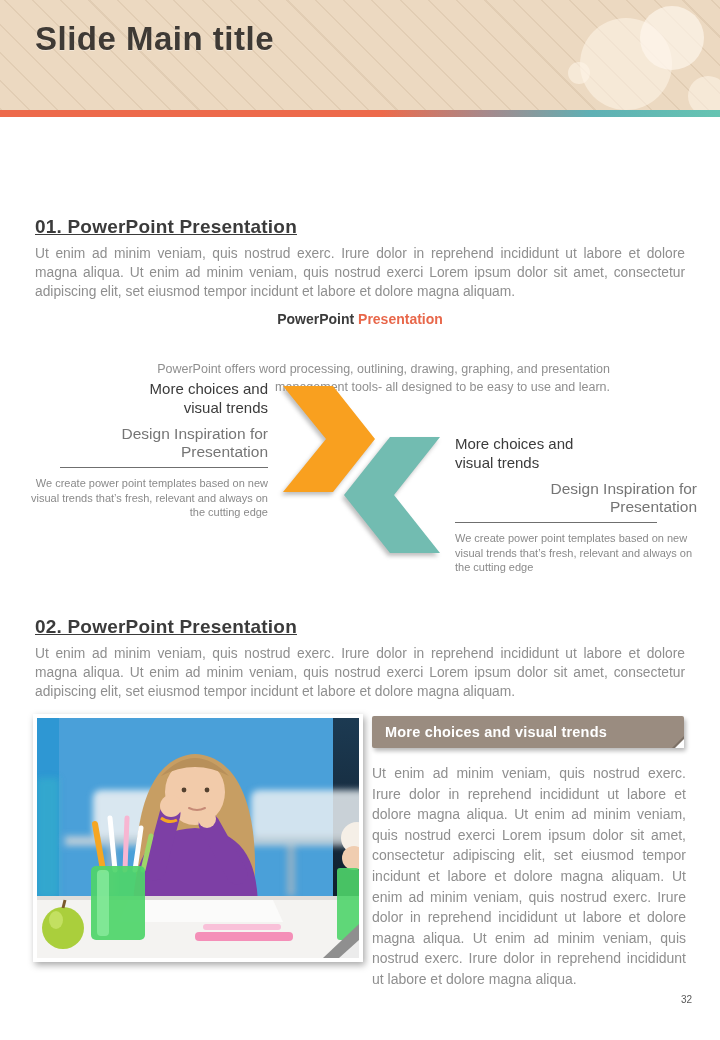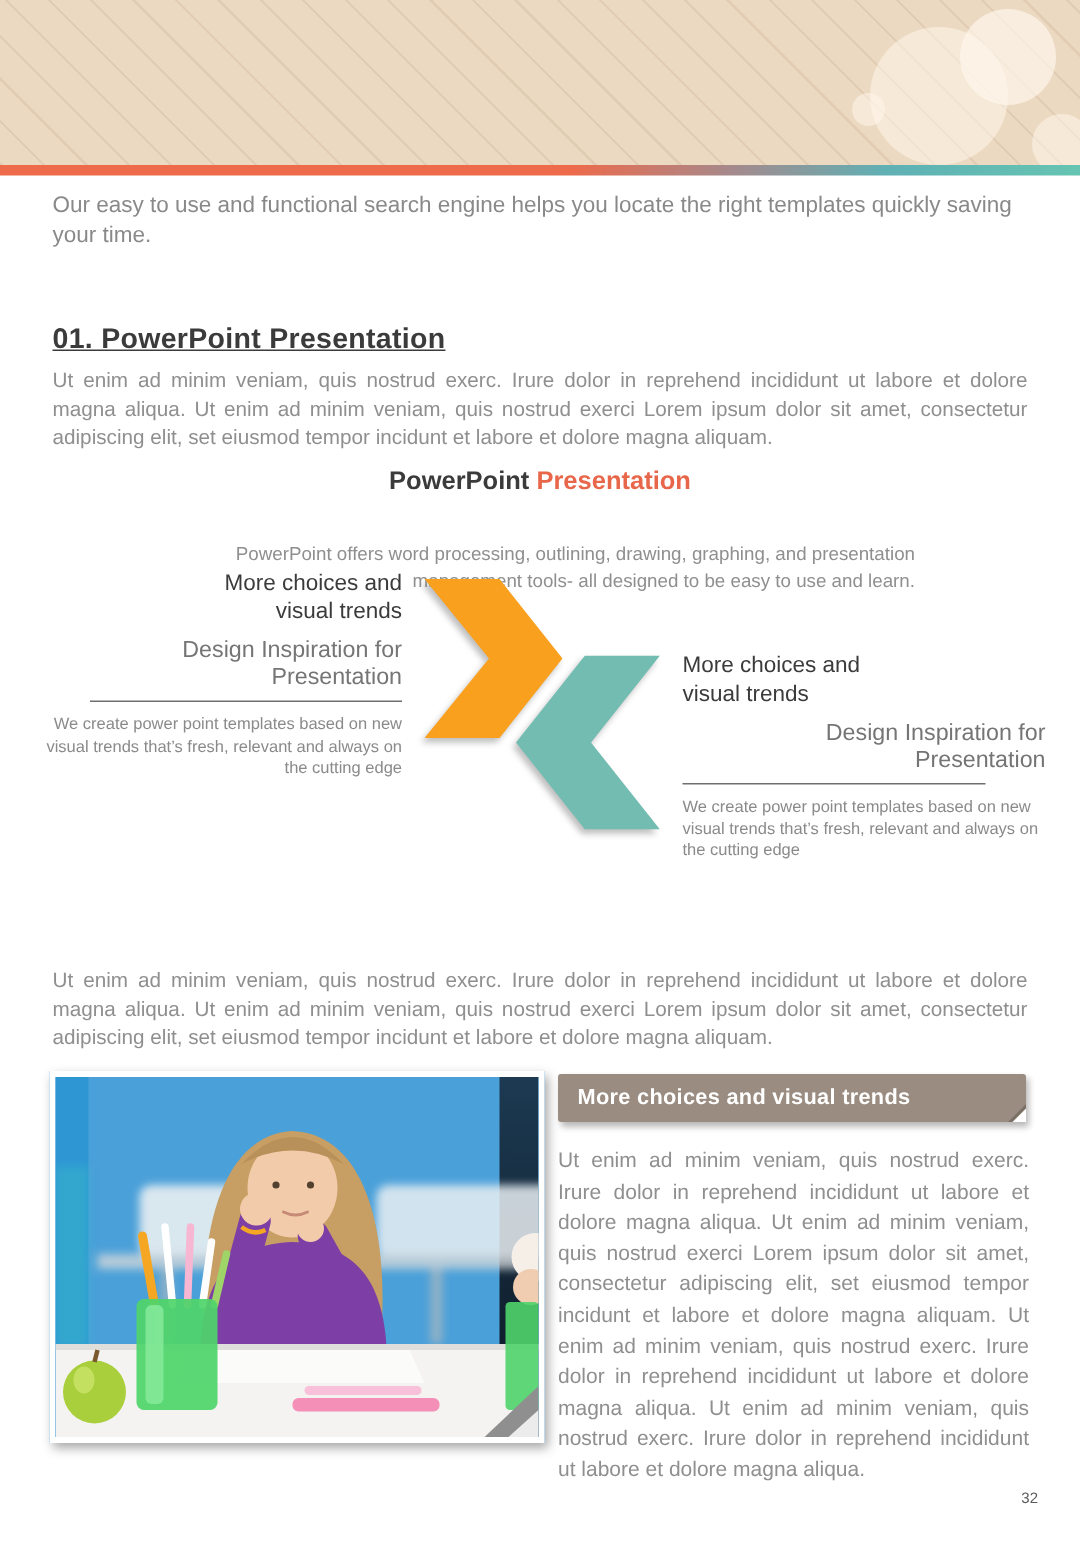--- a/index.html
+++ b/index.html
@@ -45,21 +45,21 @@
   .sec2-heading{top:616px;}
   .body-para{
     position:absolute;left:35px;width:650px;
     font-size:13.8px;line-height:19px;color:#8f8f8f;text-align:justify;
   }
   .para1{top:244px;}
   .para2{top:644px;}
   
   .feature-title{
     position:absolute;left:0;top:311px;width:720px;text-align:center;
-    font-size:17px;font-weight:bold;color:#3b3b3b;
+    font-size:14px;font-weight:bold;color:#3b3b3b;
   }
   .feature-title .accent{color:#e8674a;}
   .feature-desc{
     position:absolute;left:110px;top:332px;width:500px;text-align:right;
     font-size:12.5px;line-height:1.45;color:#8f8f8f;margin-top:28px;
   }
   
   .chevron{position:absolute;filter:drop-shadow(-2px 3px 2px rgba(110,110,110,0.45));}
   .chevron-orange{left:283px;top:386px;}
   .chevron-teal{left:344px;top:437px;}
@@ -110,24 +110,24 @@
 </head>
 <body>
 
 <div class="page">
 
   <div class="header">
     <div class="bokeh b1"></div>
     <div class="bokeh b2"></div>
     <div class="bokeh b3"></div>
     <div class="bokeh b4"></div>
+    <div class="main-title">Slide Main title</div>
   </div>
   <div class="accent-bar"></div>
 
-  <div class="intro">Our easy to use and functional search engine helps you locate the right templates quickly saving your time.</div>
 
   <div class="sec-heading sec1-heading">01. PowerPoint Presentation</div>
   <div class="body-para para1">Ut enim ad minim veniam, quis nostrud exerc. Irure dolor in reprehend incididunt ut labore et dolore magna aliqua. Ut enim ad minim veniam, quis nostrud exerci  Lorem ipsum dolor sit amet, consectetur adipiscing elit, set eiusmod tempor incidunt et labore et dolore magna aliquam.</div>
 
   <div class="feature-title"><span>PowerPoint</span> <span class="accent">Presentation</span></div>
   <div class="feature-desc">PowerPoint offers word processing, outlining, drawing, graphing, and presentation management tools- all designed to be easy to use and learn.</div>
 
   <svg class="chevron chevron-orange" width="92" height="106" viewBox="0 0 92 106">
     <polygon points="0,0 50,0 92,53 50,106 0,106 43,53" fill="#f9a01f"></polygon>
   </svg>
@@ -146,20 +146,21 @@
 
   <div class="side-block right">
     <div class="blk-heading">More choices and
 visual trends</div>
     <div class="blk-sub">Design Inspiration for
 Presentation</div>
     <hr class="blk-rule">
     <div class="blk-small">We create power point templates based on new visual trends that’s fresh, relevant and always on the cutting edge</div>
   </div>
 
+  <div class="sec-heading sec2-heading">02. PowerPoint Presentation</div>
   <div class="body-para para2">Ut enim ad minim veniam, quis nostrud exerc. Irure dolor in reprehend incididunt ut labore et dolore magna aliqua. Ut enim ad minim veniam, quis nostrud exerci  Lorem ipsum dolor sit amet, consectetur adipiscing elit, set eiusmod tempor incidunt et labore et dolore magna aliquam.</div>
 
   <div class="photo">
     <svg width="322" height="240" viewBox="0 0 322 240">
       <defs>
         <filter id="blurbg">
             <feGaussianBlur stdDeviation="3"></feGaussianBlur>
           </filter>
         <linearGradient id="darkband" x1="0" y1="0" x2="0" y2="1">
           <stop offset="0" stop-color="#1c3a52"></stop>

